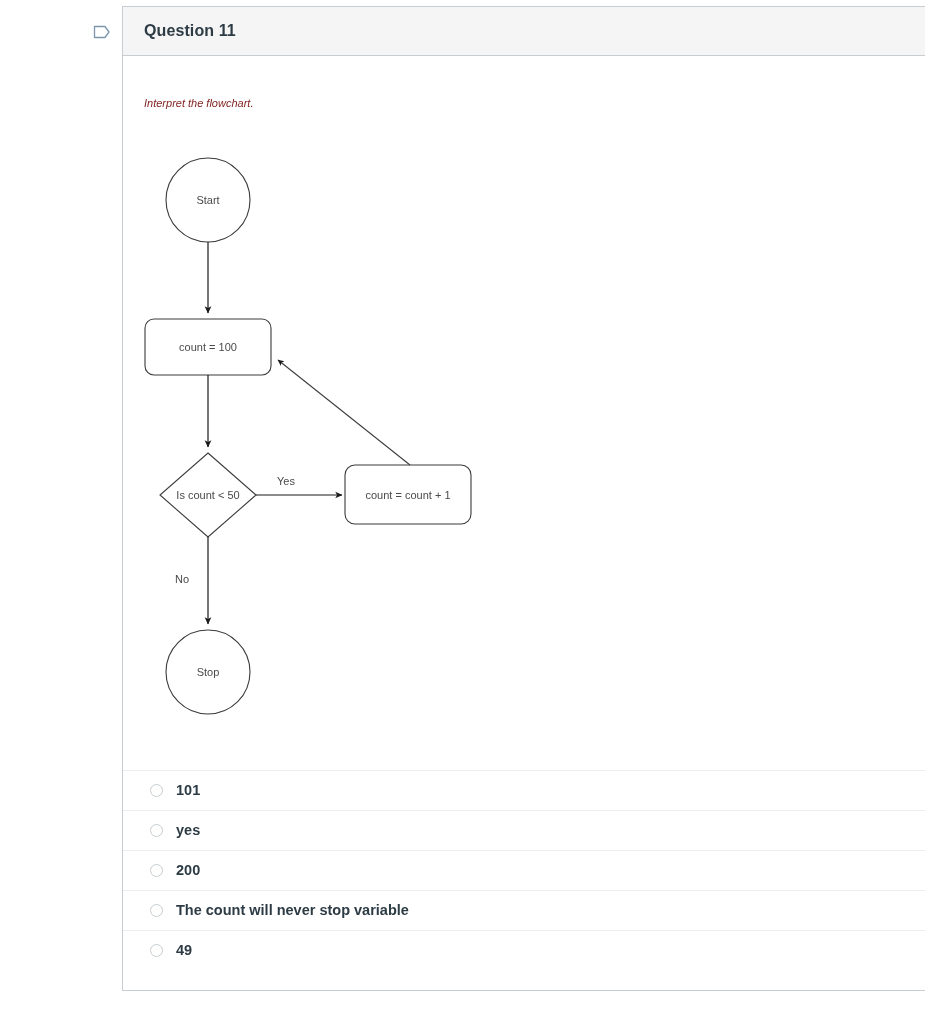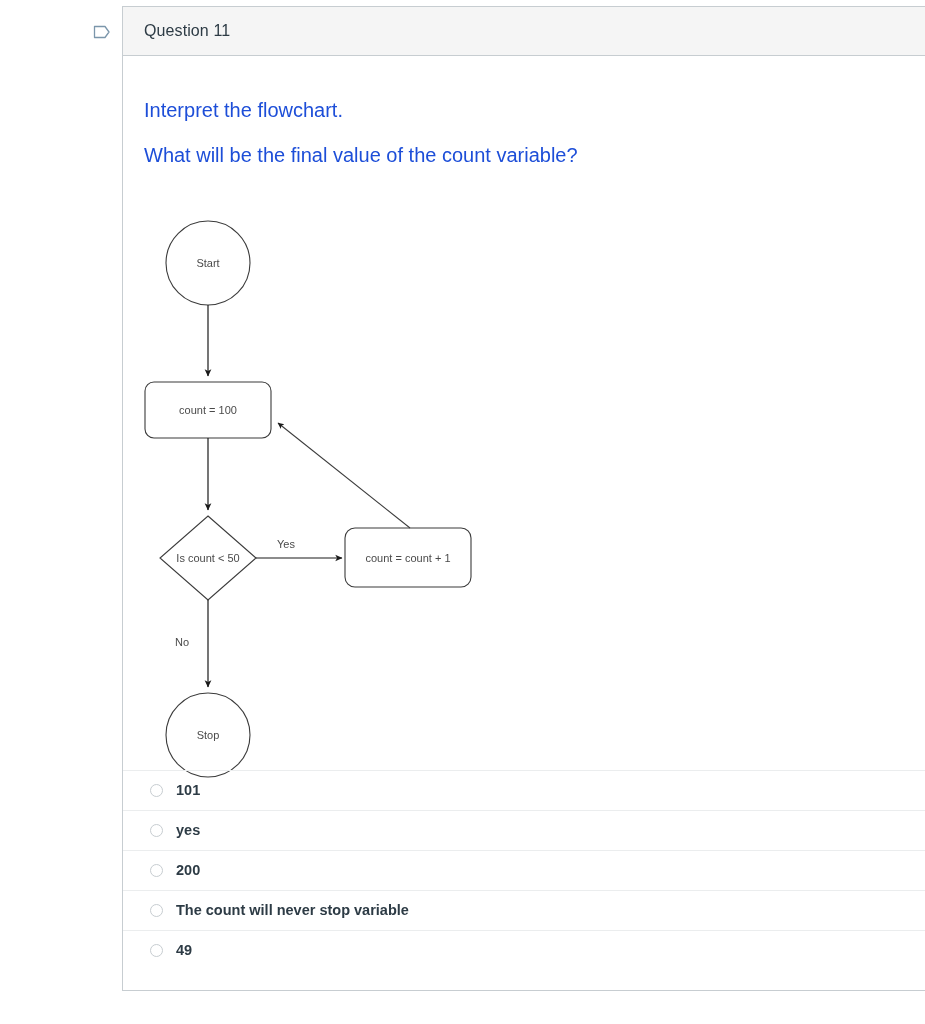--- a/index.html
+++ b/index.html
@@ -46,34 +46,35 @@
     background: #f5f5f5;
     border-bottom: 1px solid #c7cdd1;
     box-sizing: border-box;
     display: flex;
     align-items: center;
     padding-left: 21px;
   }
 
   .question-header-title {
     font-size: 16px;
-    font-weight: normal;
+    font-weight: bold;
     color: #2d3b45;
     letter-spacing: 0.1px;
   }
 
   .question-body {
     padding: 40px 21px 0 21px;
   }
 
   .q-text {
-    font-size: 20px;
-    color: #1d4ed8;
+    font-size: 11px;
+    color: #7f1d1d;
     line-height: 1.45;
     margin: 0 0 21px 0;
+    font-style: italic;
   }
   .q-text.first { margin-bottom: 16px; }
 
   
   .flowchart-wrap {
     position: relative;
     width: 480px;
     height: 600px;
     margin-left: 0px;
     margin-top: -4px;
@@ -139,21 +140,20 @@
   <div class="question-panel">
 
     <div class="question-header">
       <span class="question-header-title">Question 11</span>
     </div>
 
     <div class="question-body">
 
       <p class="q-text first">Interpret the flowchart.</p>
 
-      <p class="q-text">What will be the final value of the count variable?</p>
 
       <div class="flowchart-wrap">
         <svg width="480" height="600" viewBox="0 0 480 600">
 
           <defs>
             <marker id="arrowhead" markerWidth="7" markerHeight="7" refX="5.6" refY="3" orient="auto" markerUnits="strokeWidth">
               <path d="M0,0.2 L6,3 L0,5.8 L1.5,3 Z" fill="#1a1a1a"></path>
             </marker>
           </defs>
 

